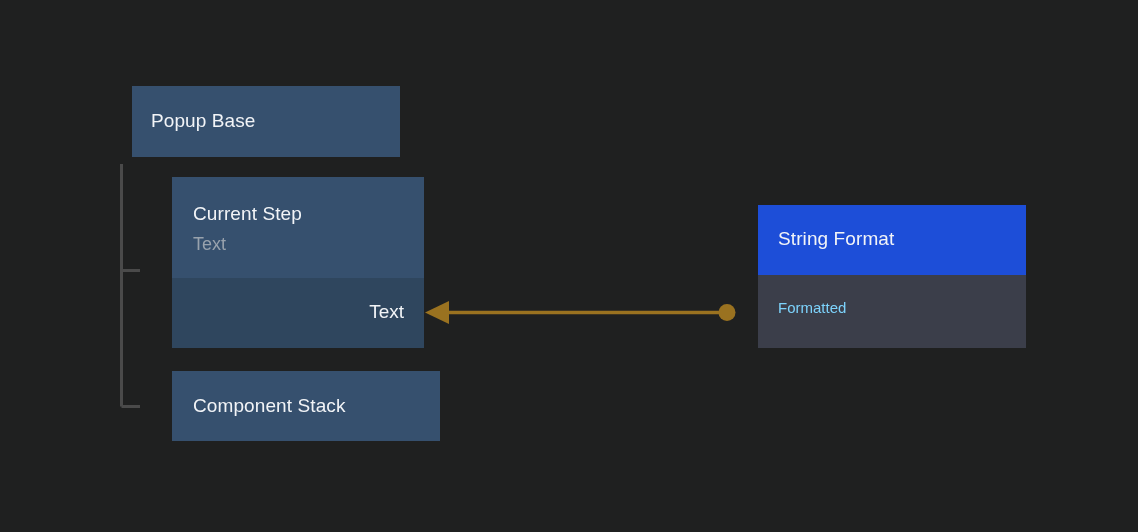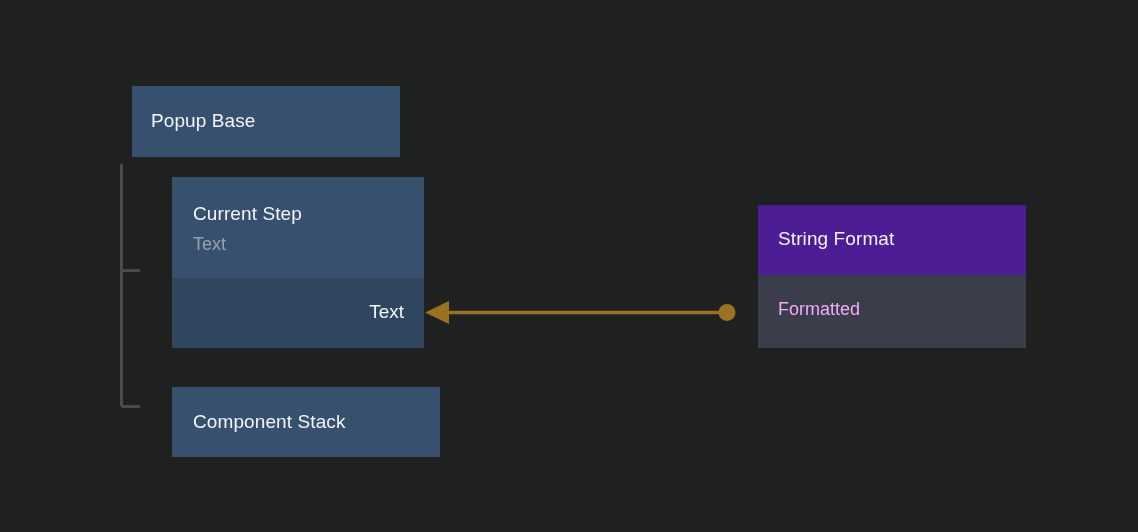--- a/index.html
+++ b/index.html
@@ -95,52 +95,52 @@
     top: 24px;
     color: #f2f4f7;
     font-size: 19px;
     line-height: 1;
     white-space: nowrap;
   }
 
   
   #component-stack {
     left: 140px;
-    top: 387px;
+    top: 371px;
     width: 300px;
     height: 70px;
   }
   #component-stack .hdr {
     height: 70px;
     padding: 25px 0 0 21px;
   }
 
   
   #string-format {
     left: 726px;
     top: 205px;
     width: 300px;
     height: 143px;
   }
   #string-format .hdr {
-    background: #4c1d95;
+    background: #1d4ed8;
     height: 70px;
     padding: 24px 0 0 20px;
   }
   #string-format .body {
     background: #3b3e4a;
     height: 73px;
     position: relative;
   }
   #string-format .pin-row {
     position: absolute;
     left: 20px;
     top: 25px;
-    color: #f0abfc;
-    font-size: 18px;
+    color: #7dd3fc;
+    font-size: 15px;
     line-height: 1;
     white-space: nowrap;
   }
 
   
   .overlay {
     position: absolute;
     left: 0;
     top: 0;
     width: 1138px;

